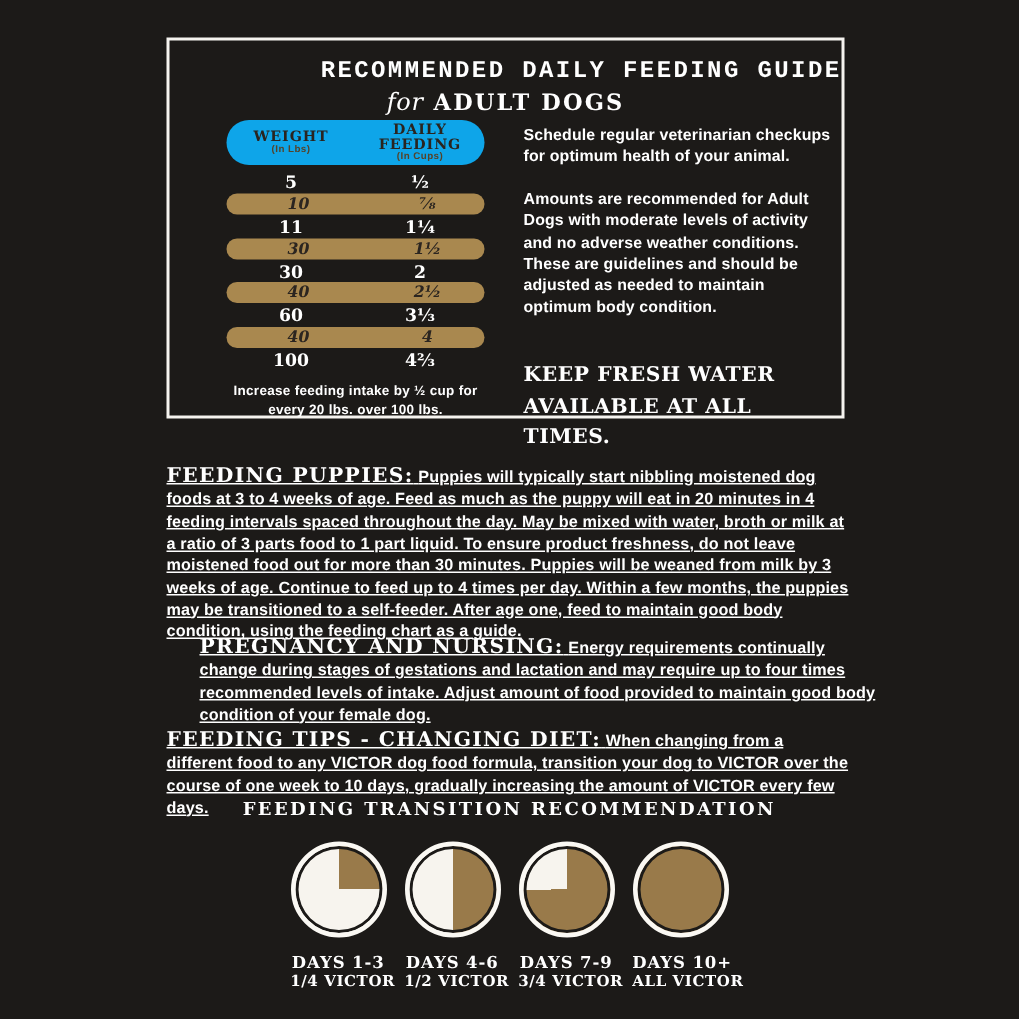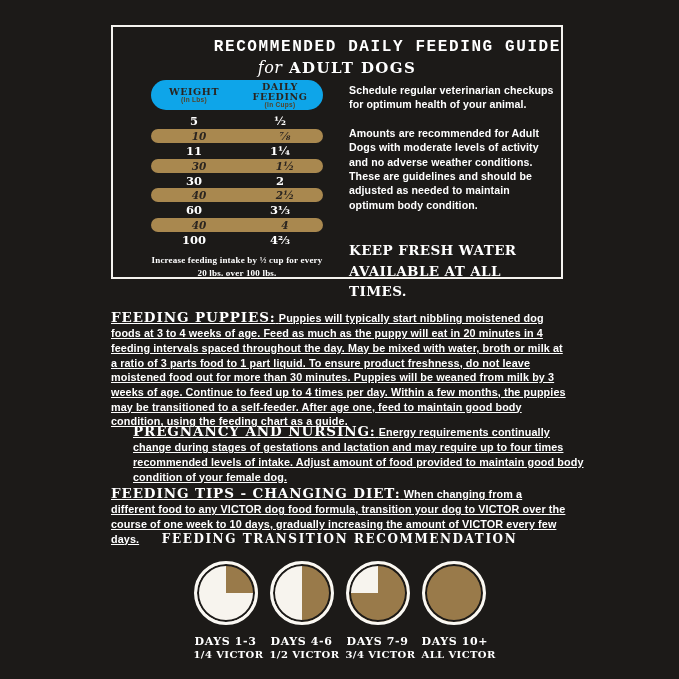--- a/index.html
+++ b/index.html
@@ -52,21 +52,21 @@
   }
   .trow.pill{
     background:#a9884f;border-radius:7.5px;height:14px;margin:0.4px 0;
   }
   .trow.pill .cell{
     font-family:"DejaVu Serif",serif;font-style:italic;font-weight:bold;
     font-size:10.5px;color:#2b2520;padding-left:10px;
   }
   .footnote{
     margin-top:7px;text-align:center;
-    font-family:Liberation Serif, serif;font-weight:bold;
+    font-family:Liberation Sans, sans-serif;font-weight:bold;
     font-size:9px;line-height:1.45;letter-spacing:0.2px;
   }
 
   .note-para{
     font-size:10.6px;line-height:1.36;font-weight:bold;letter-spacing:0.1px;
     margin:0 0 14px 0;
   }
   .note-emphasis{
     font-family:"DejaVu Serif",serif;font-weight:bold;
     font-size:13.5px;line-height:1.5;letter-spacing:0.4px;margin-top:28px;

